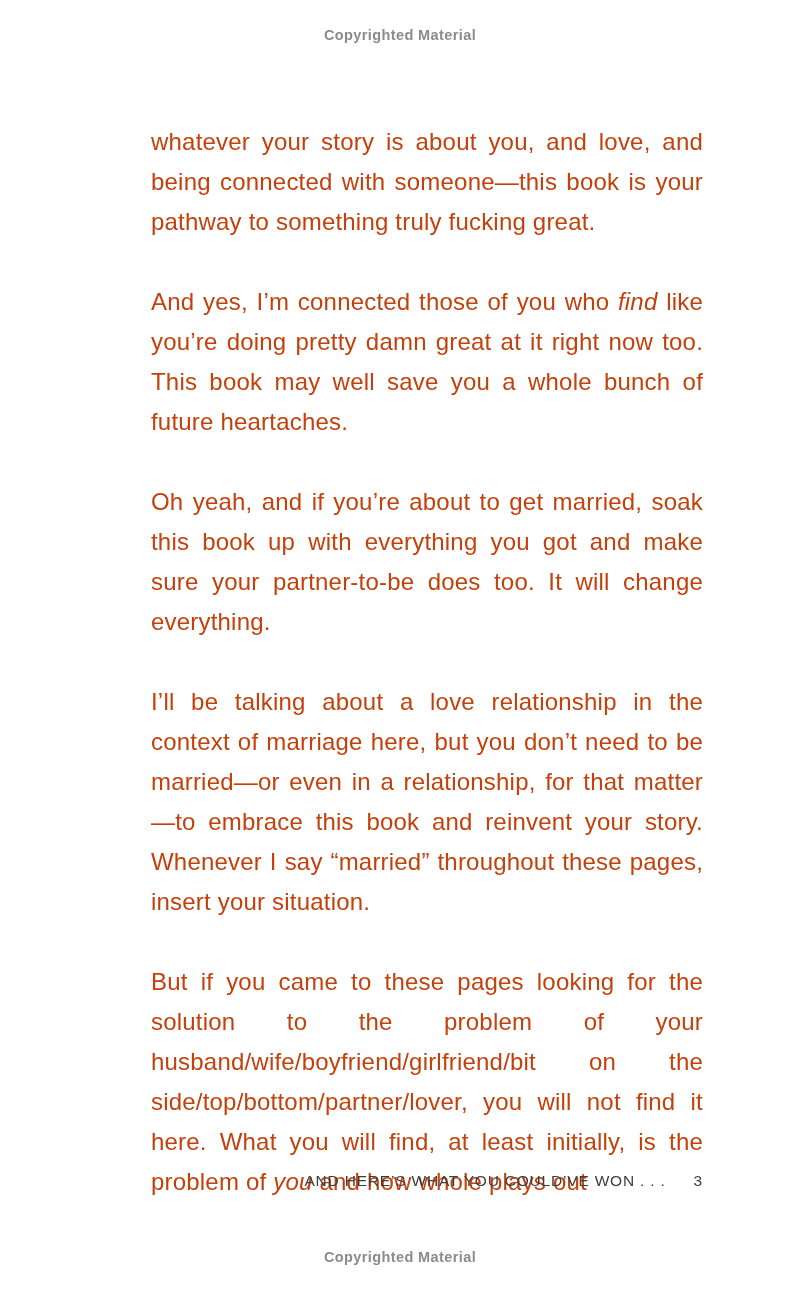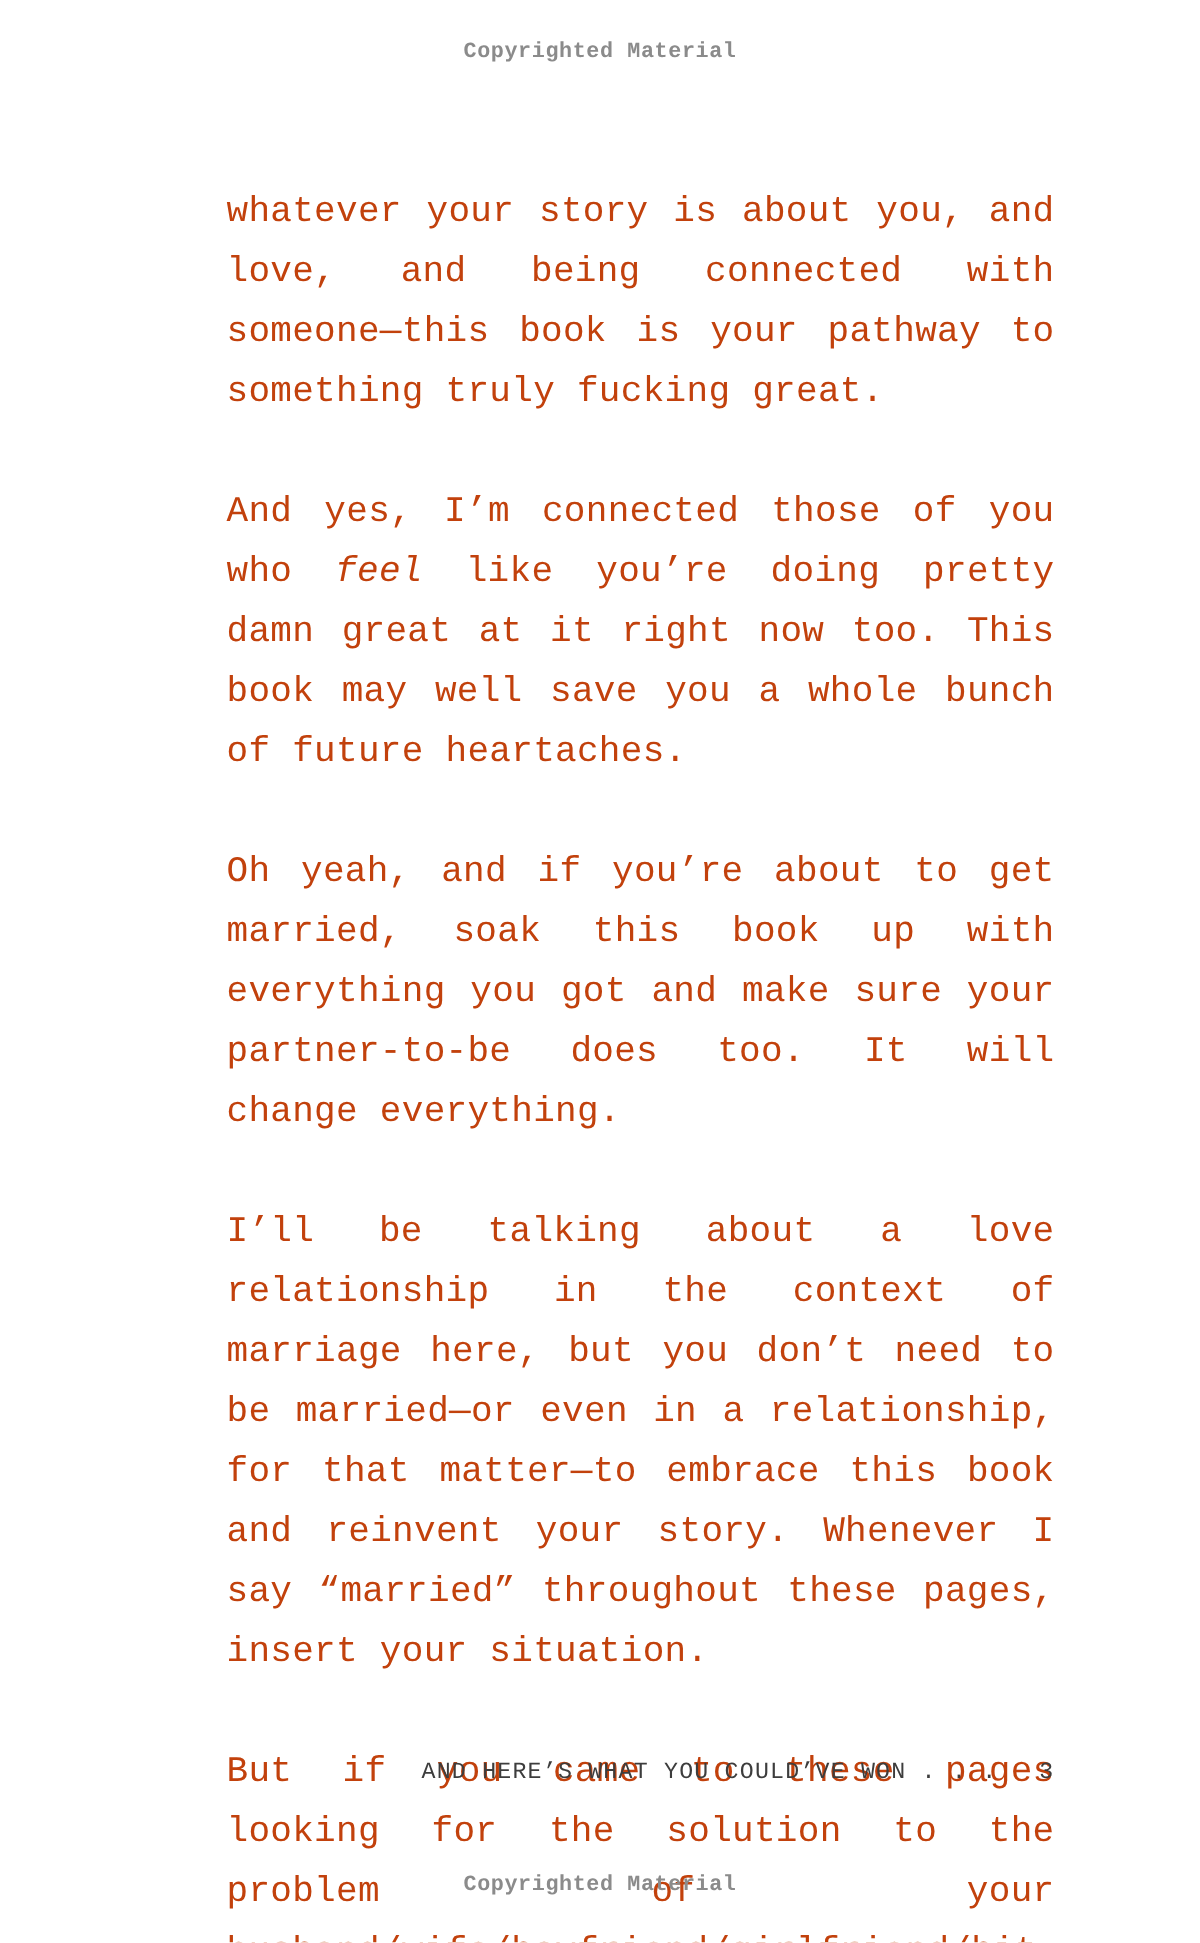--- a/index.html
+++ b/index.html
@@ -5,21 +5,21 @@
   html, body {
     margin: 0;
     padding: 0;
     background: #ffffff;
   }
   .page {
     position: relative;
     width: 800px;
     height: 1295px;
     background: #ffffff;
-    font-family: Liberation Mono, monospace;
+    font-family: Liberation Sans, sans-serif;
     overflow: hidden;
   }
   .copyright-top, .copyright-bottom {
     position: absolute;
     left: 0;
     width: 100%;
     text-align: center;
     font-size: 14.5px;
     font-weight: bold;
     color: #8b8b8b;
@@ -59,21 +59,21 @@
 </style>
 </head>
 <body>
 
 <div class="page">
 
   <div class="copyright-top">Copyrighted Material</div>
 
   <div class="body-text">
       <p><span>whatever your story is about you, and love, and being connected with someone—this book is your pathway to something truly fucking great.</span></p>
-      <p><span>And yes, I’m connected those of you who </span><span class="italic">feel</span><span> like you’re doing pretty damn great at it right now too. This book may well save you a whole bunch of future heartaches.</span></p>
+      <p><span>And yes, I’m connected those of you who </span><span class="italic">find</span><span> like you’re doing pretty damn great at it right now too. This book may well save you a whole bunch of future heartaches.</span></p>
       <p><span>Oh yeah, and if you’re about to get married, soak this book up with everything you got and make sure your partner-to-be does too. It will change everything.</span></p>
       <p><span>I’ll be talking about a love relationship in the context of marriage here, but you don’t need to be married—or even in a relationship, for that matter—to embrace this book and reinvent your story. Whenever I say “married” throughout these pages, insert your situation.</span></p>
       <p><span>But if you came to these pages looking for the solution to the problem of your husband/wife/boyfriend/girlfriend/bit on the side/top/bottom/partner/lover, you will not find it here. What you will find, at least initially, is the problem of </span><span class="italic">you</span><span> and how whole plays out</span></p>
     </div>
 
   <div class="footer">
     <span class="running-head">AND HERE’S WHAT YOU COULD’VE WON . . .</span><span class="page-number">3</span>
   </div>
 
   <div class="copyright-bottom">Copyrighted Material</div>

